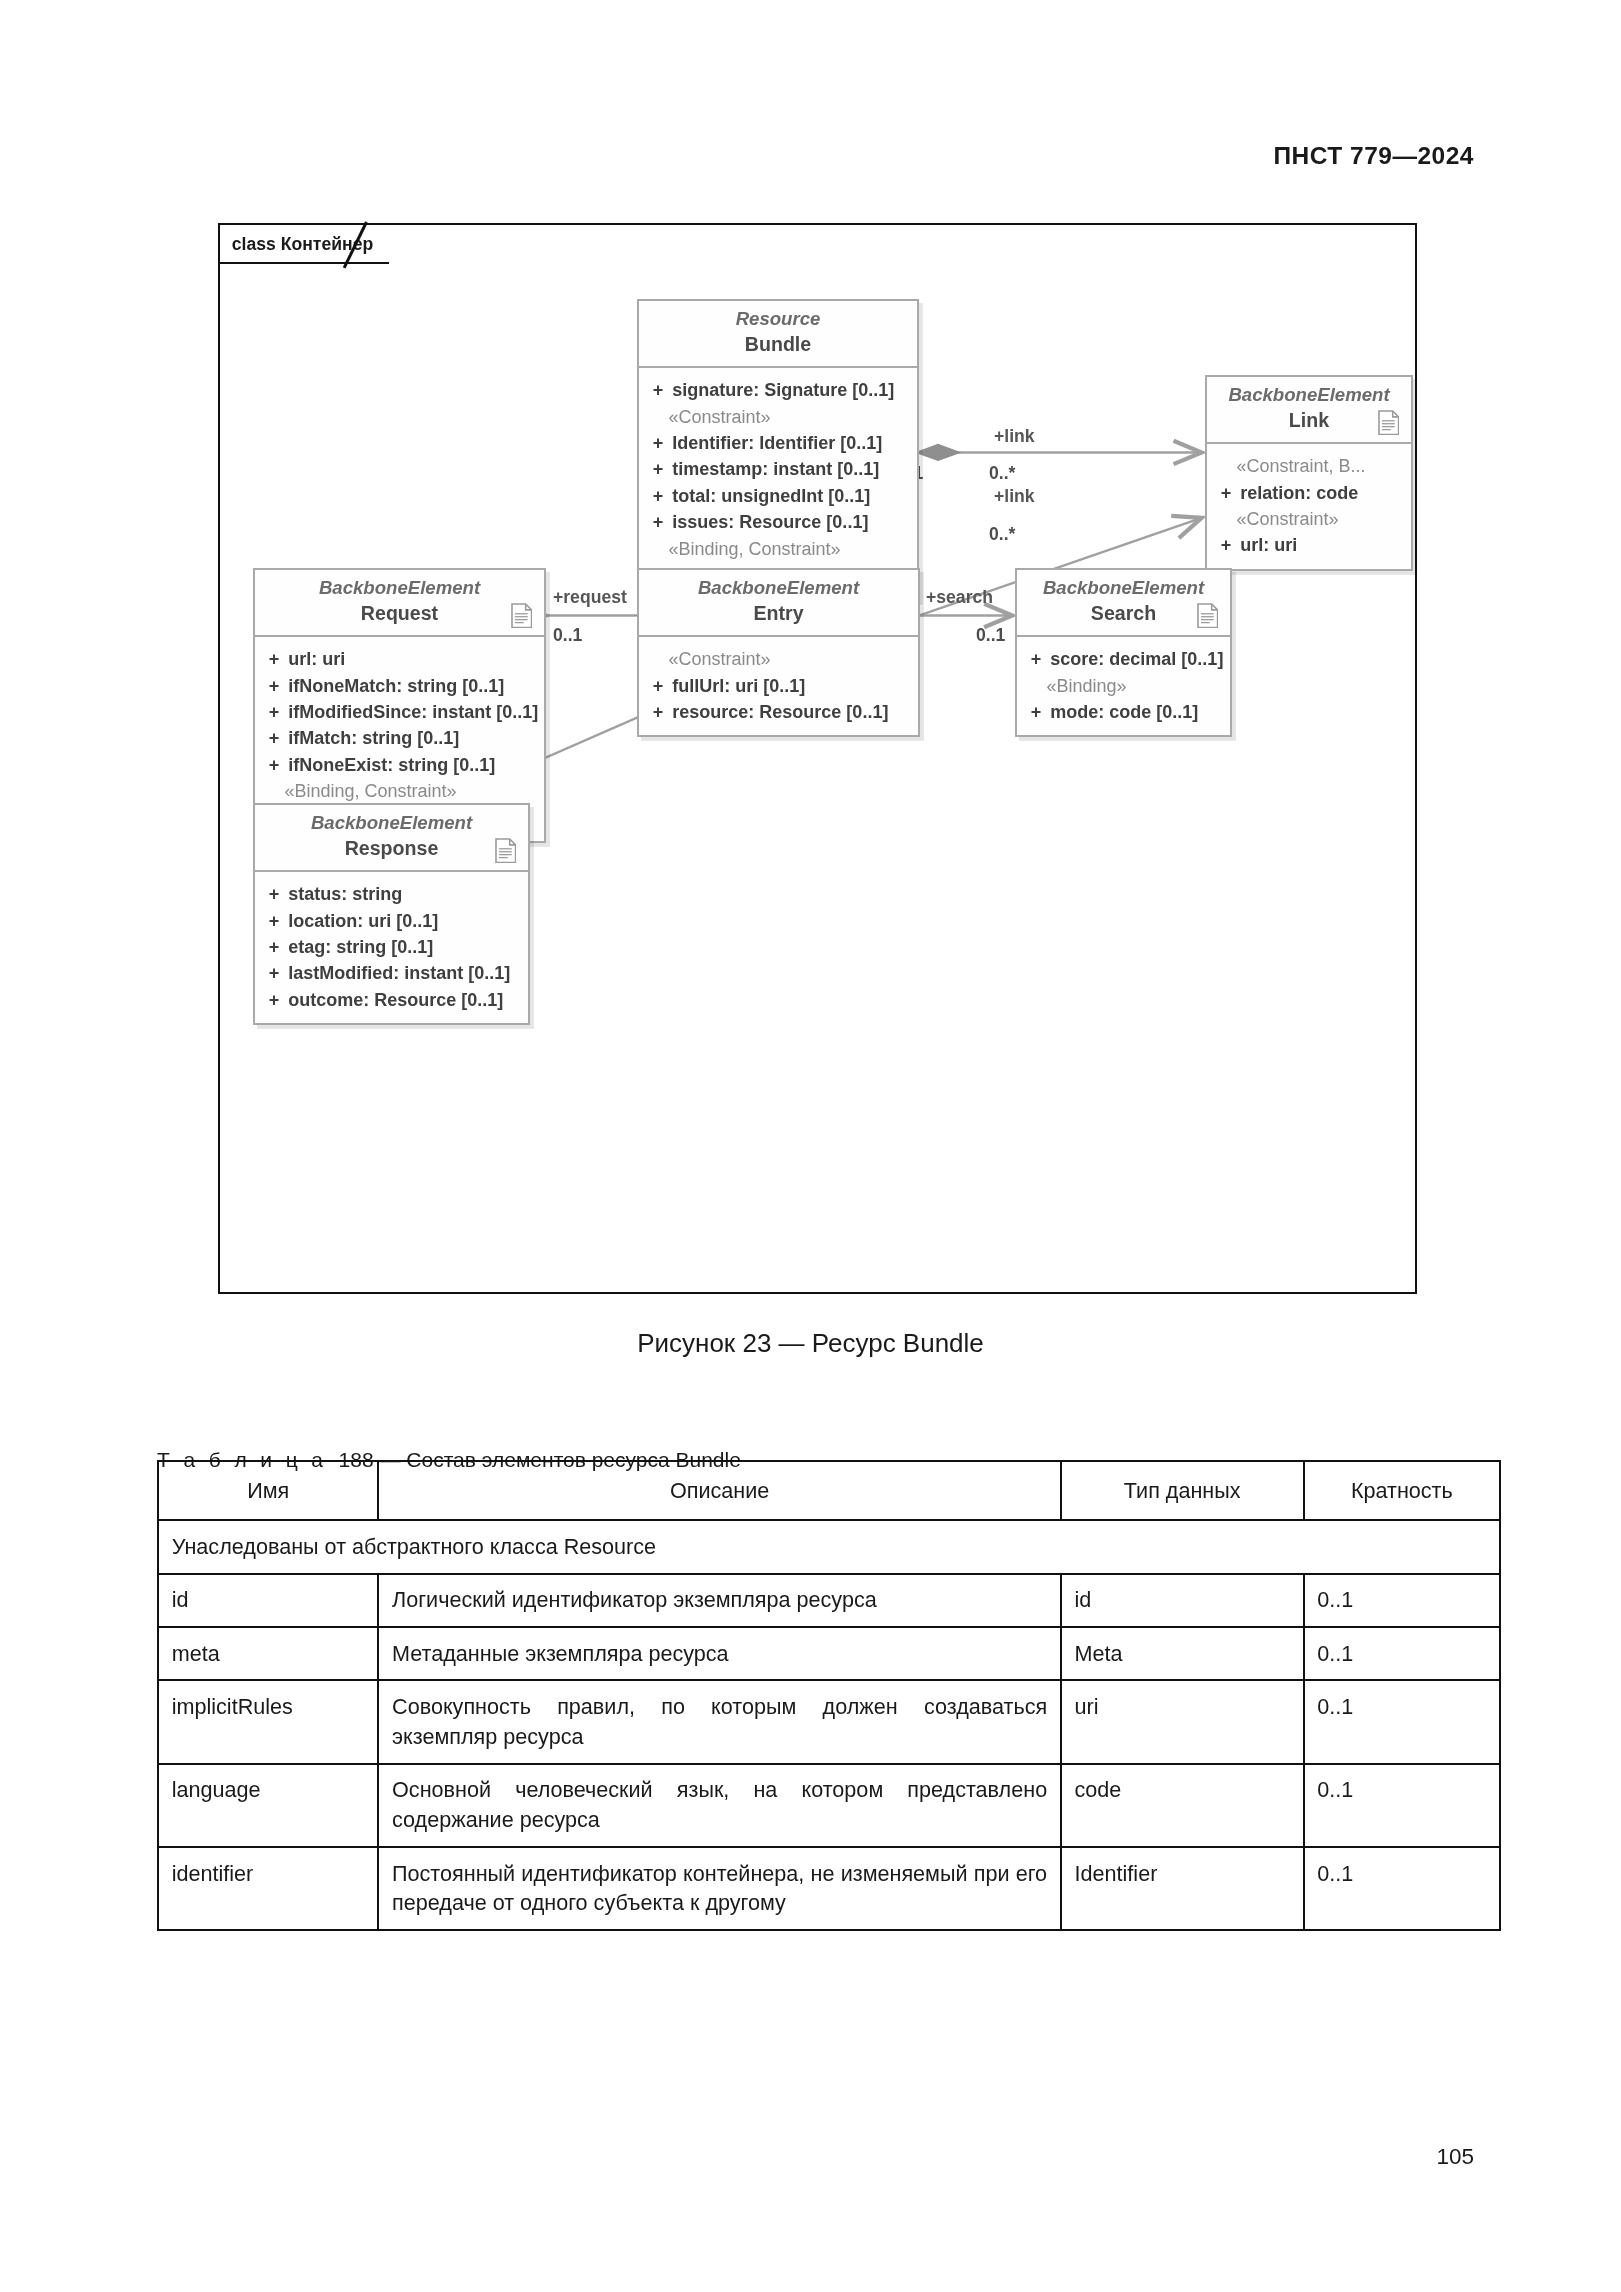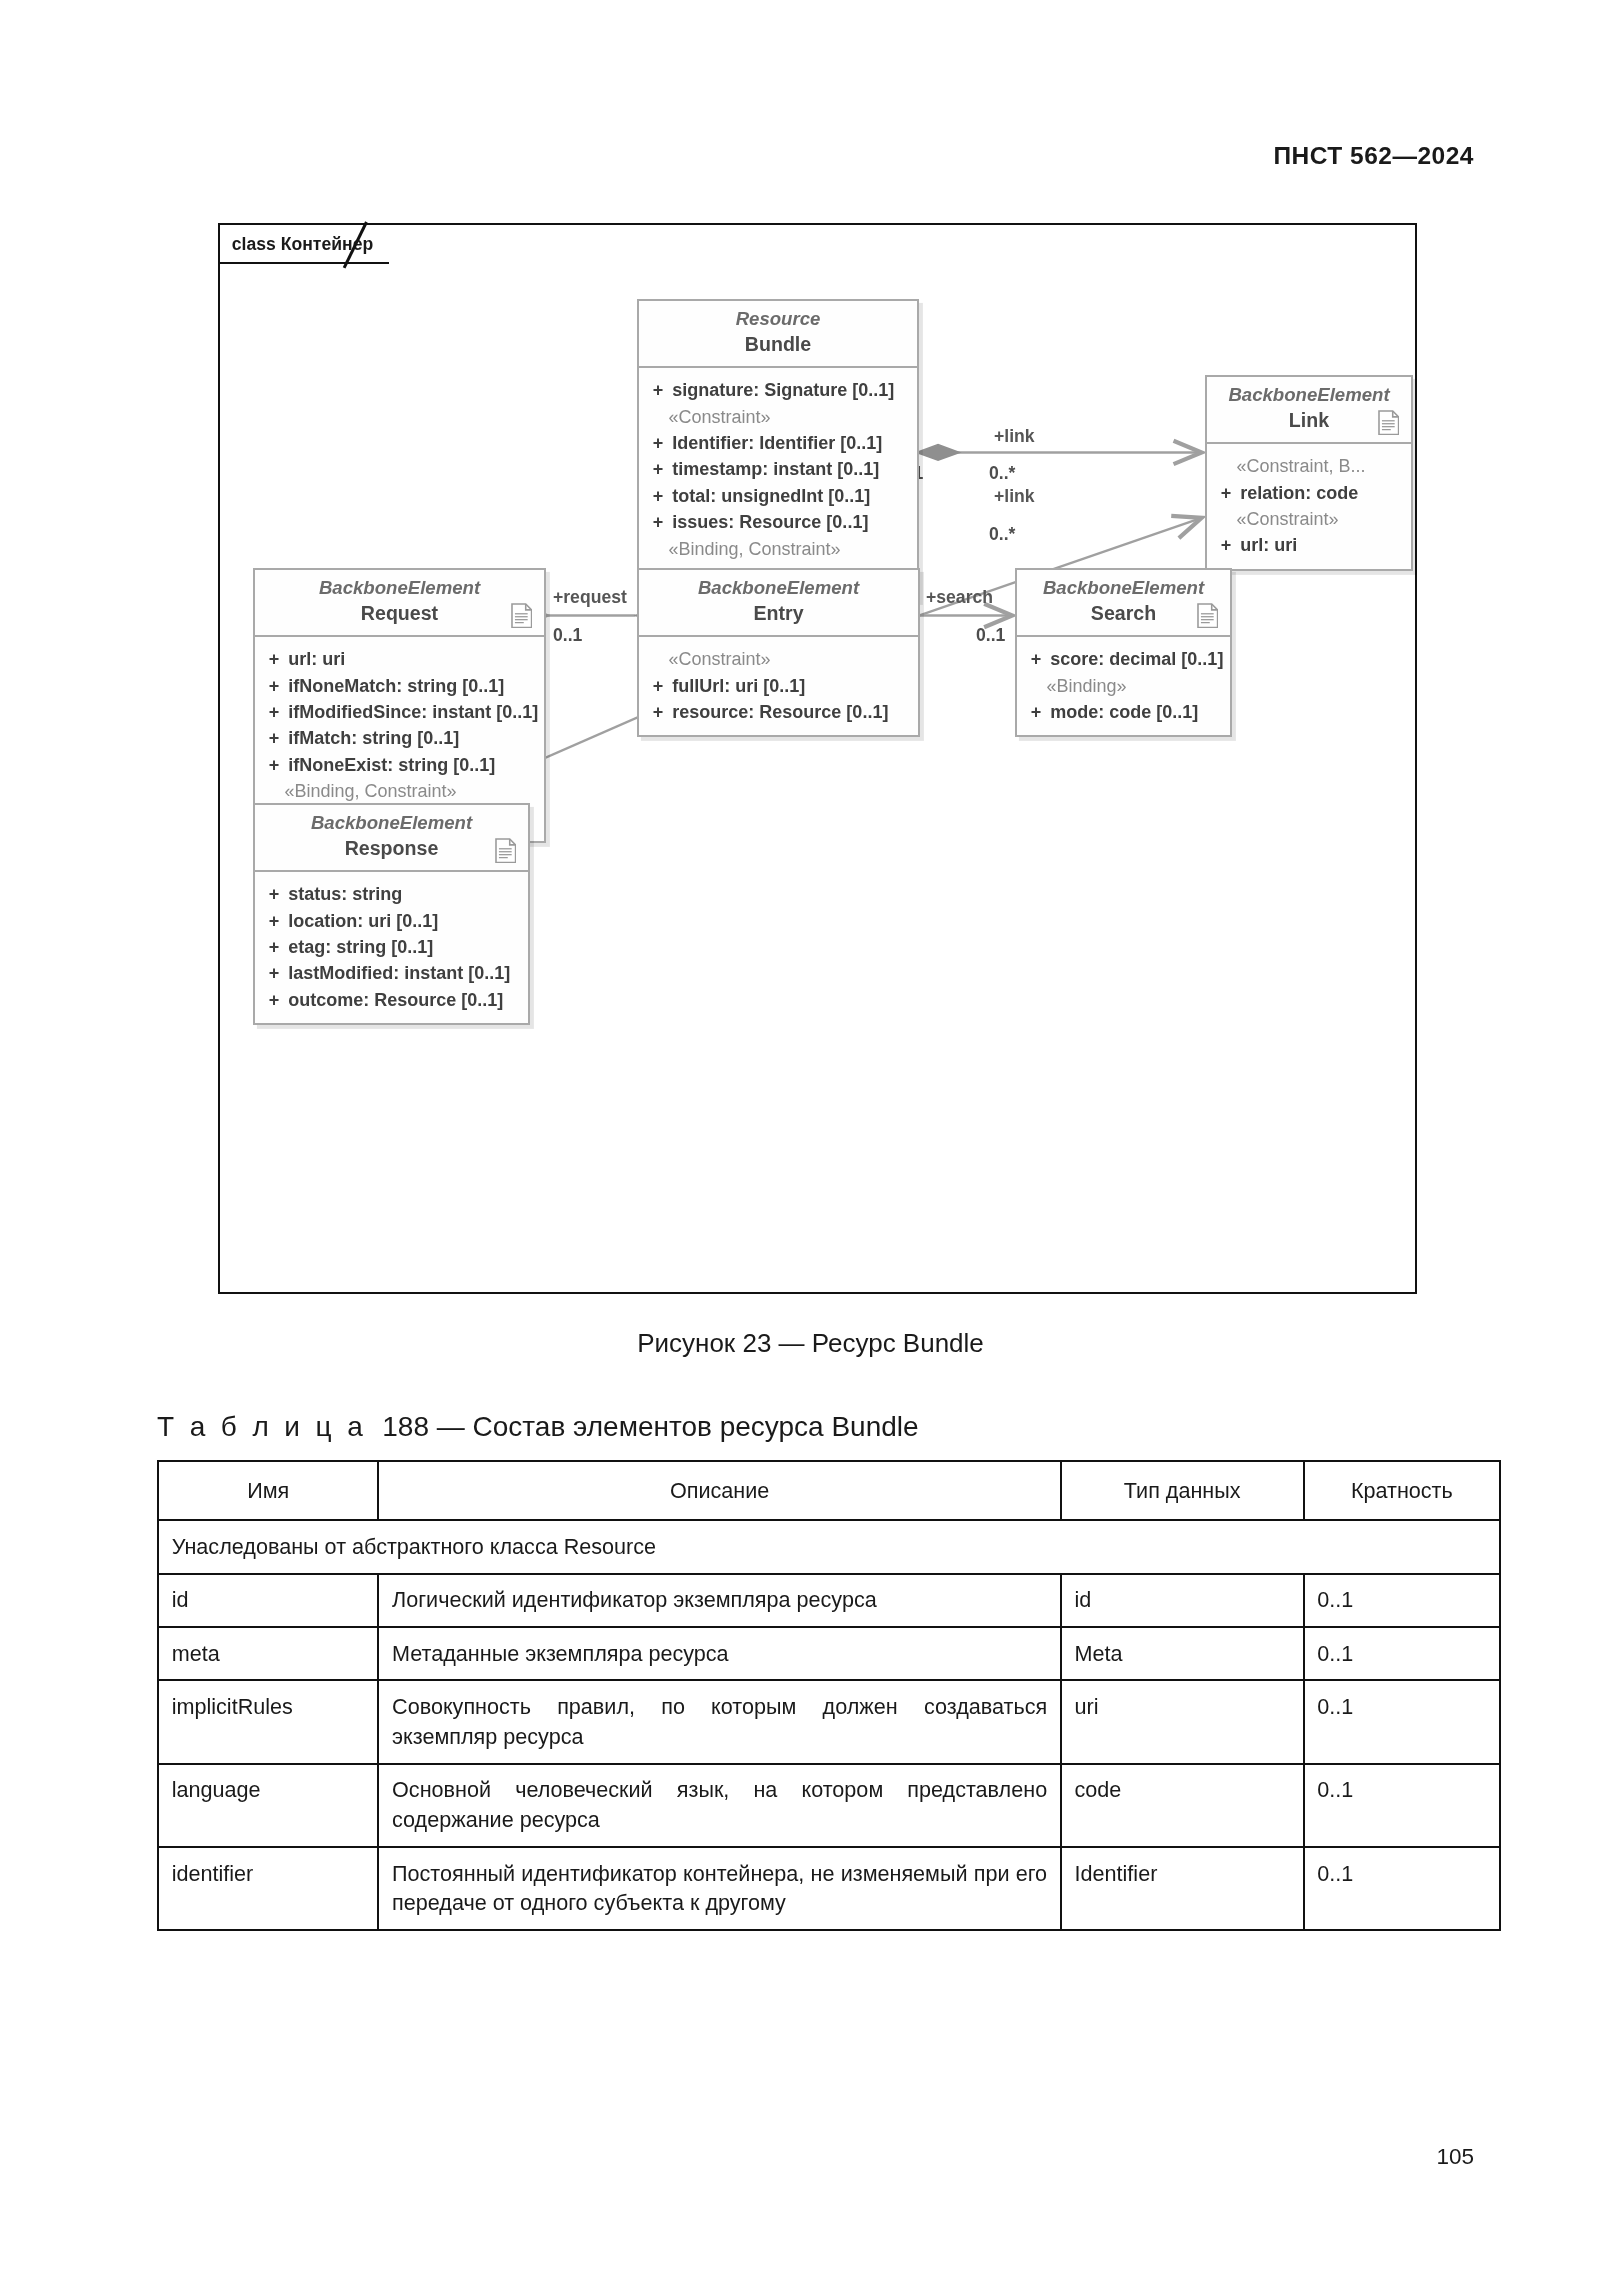--- a/index.html
+++ b/index.html
@@ -174,23 +174,23 @@
     top: 1328px;
     left: 0;
     width: 1621px;
     text-align: center;
     font-size: 26px;
   }
 
   
   .table-title {
     position: absolute;
-    top: 1411px;
+    top: 1448px;
     left: 157px;
-    font-size: 28px;
+    font-size: 21px;
   }
   .table-title .tt-spaced { letter-spacing: 3.9px; }
 
   table.elements {
     position: absolute;
     top: 1460px;
     left: 157px;
     width: 1344px;
     border-collapse: collapse;
     font-size: 21.6px;
@@ -209,21 +209,21 @@
   }
   td.c-name  { width: 196px; }
   td.c-desc  { width: 676px; text-align: justify; text-justify: inter-word; }
   td.c-type  { width: 221px; }
   td.c-card  { width: 172px; }
   td.section { text-align: left; }
 </style>
 </head>
 <body>
 
-<div class="page-header">ПНСТ 562—2024</div>
+<div class="page-header">ПНСТ 779—2024</div>
 
 <div class="diagram-frame">
 
   <div class="frame-tab">
     <span class="frame-tab-label">class Контейнер</span>
   </div>
 
   <svg class="connectors" viewBox="0 0 1223 1093">
     <defs>
       <marker id="openArrow" markerWidth="16" markerHeight="16" refX="13" refY="6" orient="auto">

